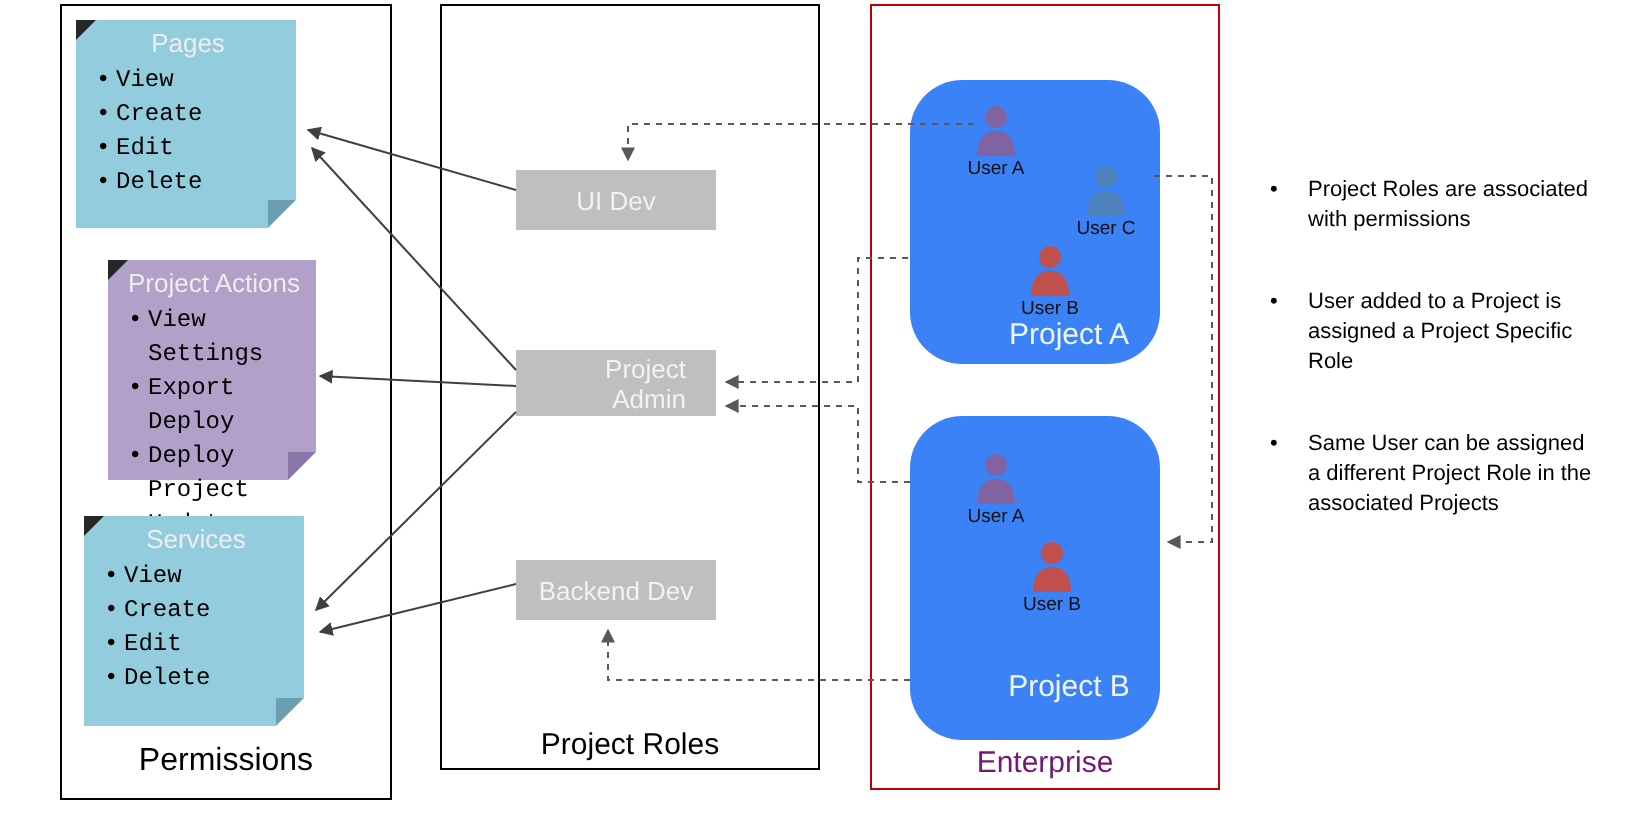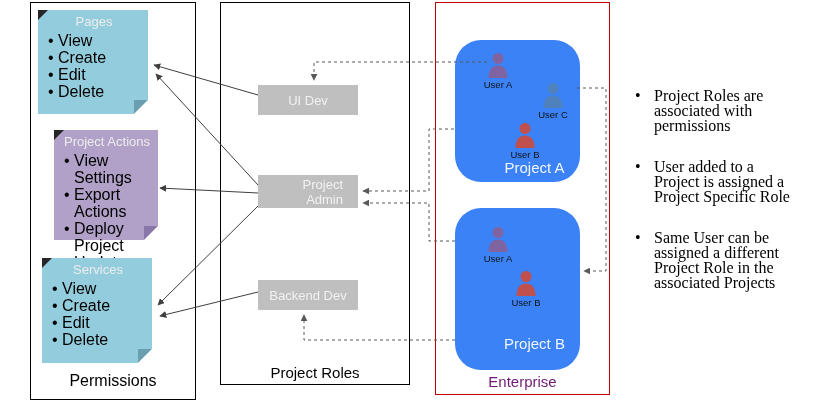--- a/index.html
+++ b/index.html
@@ -19,40 +19,40 @@
   .note-blue{background:#93CDDD;}
   .note-purple{background:#B1A0C7;}
   .corner-tl{position:absolute;left:0;top:0;width:0;height:0;
     border-top:10px solid #262626;border-right:10px solid transparent;}
   .fold-white{position:absolute;right:0;bottom:0;width:0;height:0;
     border-bottom:14px solid #ffffff;border-left:14px solid transparent;}
   .fold-dark{position:absolute;right:0;bottom:0;width:0;height:0;
     border-top:14px solid #6B9FB0;border-right:14px solid transparent;}
   .note-purple .fold-dark{border-top-color:#8A77A9;}
   .note-title{text-align:center;color:#EDEDED;font-size:13px;line-height:16px;margin:1px 0 2px 0;}
-  .note ul{list-style:none;margin:0;padding:0 0 0 2px;font-size:16px;line-height:17px;color:#000;}
+  .note ul{list-style:none;margin:0;padding:0 0 0 2px;font-size:12px;line-height:17px;color:#000;font-family:Liberation Mono, monospace;}
   .note li{position:relative;padding-left:10px;}
   .note li::before{content:"\2022";position:absolute;left:0;top:0;}
 
   
   .role-box{position:absolute;background:#BFBFBF;color:#F2F2F2;display:flex;
     align-items:center;justify-content:center;text-align:right;font-size:13px;line-height:15px;}
   .role-box .wrap2{max-width:70px;}
 
   
   .project{position:absolute;background:#3b82f6;border-radius:26px;}
   .project-name{position:absolute;left:17px;width:100%;text-align:center;
     color:rgba(255,255,255,0.92);font-size:15px;}
   .user{position:absolute;width:48px;text-align:center;}
   .user .person-icon{display:block;margin:0 auto;}
   .user-label{font-size:9.5px;line-height:11px;color:#111;margin-top:1px;}
 
   
   .side-notes{position:absolute;left:632px;top:88px;width:180px;}
-  .side-notes ul{list-style:none;margin:0;padding:0;font-size:16px;line-height:15px;color:#000;font-family:Liberation Serif, serif;}
+  .side-notes ul{list-style:none;margin:0;padding:0;font-size:11px;line-height:15px;color:#000;}
   .side-notes li{position:relative;padding-left:22px;margin-bottom:26px;width:142px;}
   .side-notes li::before{content:"\2022";position:absolute;left:3px;top:0;}
 
   
   #connector-layer{position:absolute;left:0;top:0;width:820px;height:412px;pointer-events:none;}
   .solid-line{stroke:#3f3f3f;stroke-width:1;fill:none;}
   .dashed-line{stroke:#595959;stroke-width:1;fill:none;stroke-dasharray:3 3;}
 </style>
 </head>
 <body>
@@ -76,21 +76,21 @@
     </ul>
   </div>
 
   <div class="note note-purple" style="left:54px;top:130px;width:104px;height:110px">
     <span class="corner-tl"></span>
     <span class="fold-dark"></span>
     <span class="fold-white"></span>
     <div class="note-title">Project Actions</div>
     <ul>
       <li>View Settings</li>
-      <li>Export Actions</li>
+      <li>Export Deploy</li>
       <li>Deploy Project</li>
       <li>Update Sources</li>
     </ul>
   </div>
 
   <div class="note note-blue" style="left:42px;top:258px;width:110px;height:105px">
     <span class="corner-tl"></span>
     <span class="fold-dark"></span>
     <span class="fold-white"></span>
     <div class="note-title">Services</div>

